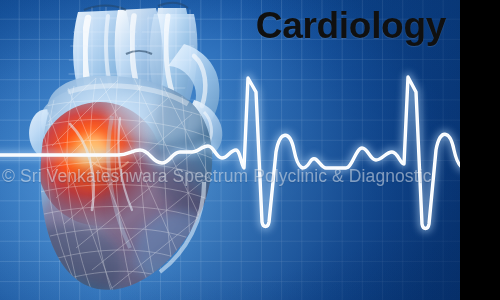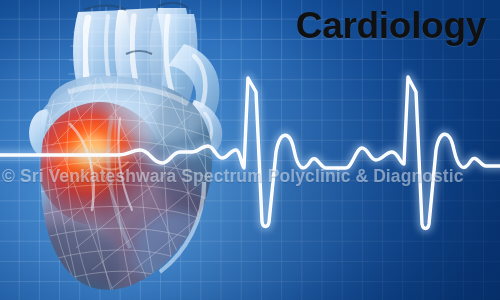--- a/index.html
+++ b/index.html
@@ -2,21 +2,21 @@
 <html><head>
 <meta charset="utf-8">
 <style>
   html, body {
     margin: 0;
     padding: 0;
     background: #000;
   }
   #stage {
     position: relative;
-    width: 500px;
+    width: 460px;
     height: 300px;
     overflow: hidden;
     font-family: "Liberation Sans", sans-serif;
     background: #2e6cb5;
   }
 
   
   .bg-base {
     position: absolute;
     inset: 0;
@@ -105,21 +105,21 @@
     white-space: nowrap;
   }
 
   
   .watermark {
     position: absolute;
     left: 2px;
     top: 166px;
     width: 496px;
     font-size: 17.5px;
-    font-weight: bold;
+    font-weight: normal;
     color: rgba(255,255,255,0.46);
     white-space: nowrap;
     letter-spacing: 0.1px;
     text-shadow: 0 1px 1px rgba(20,60,110,0.25);
     pointer-events: none;
   }
 </style>
 </head>
 <body>
 

